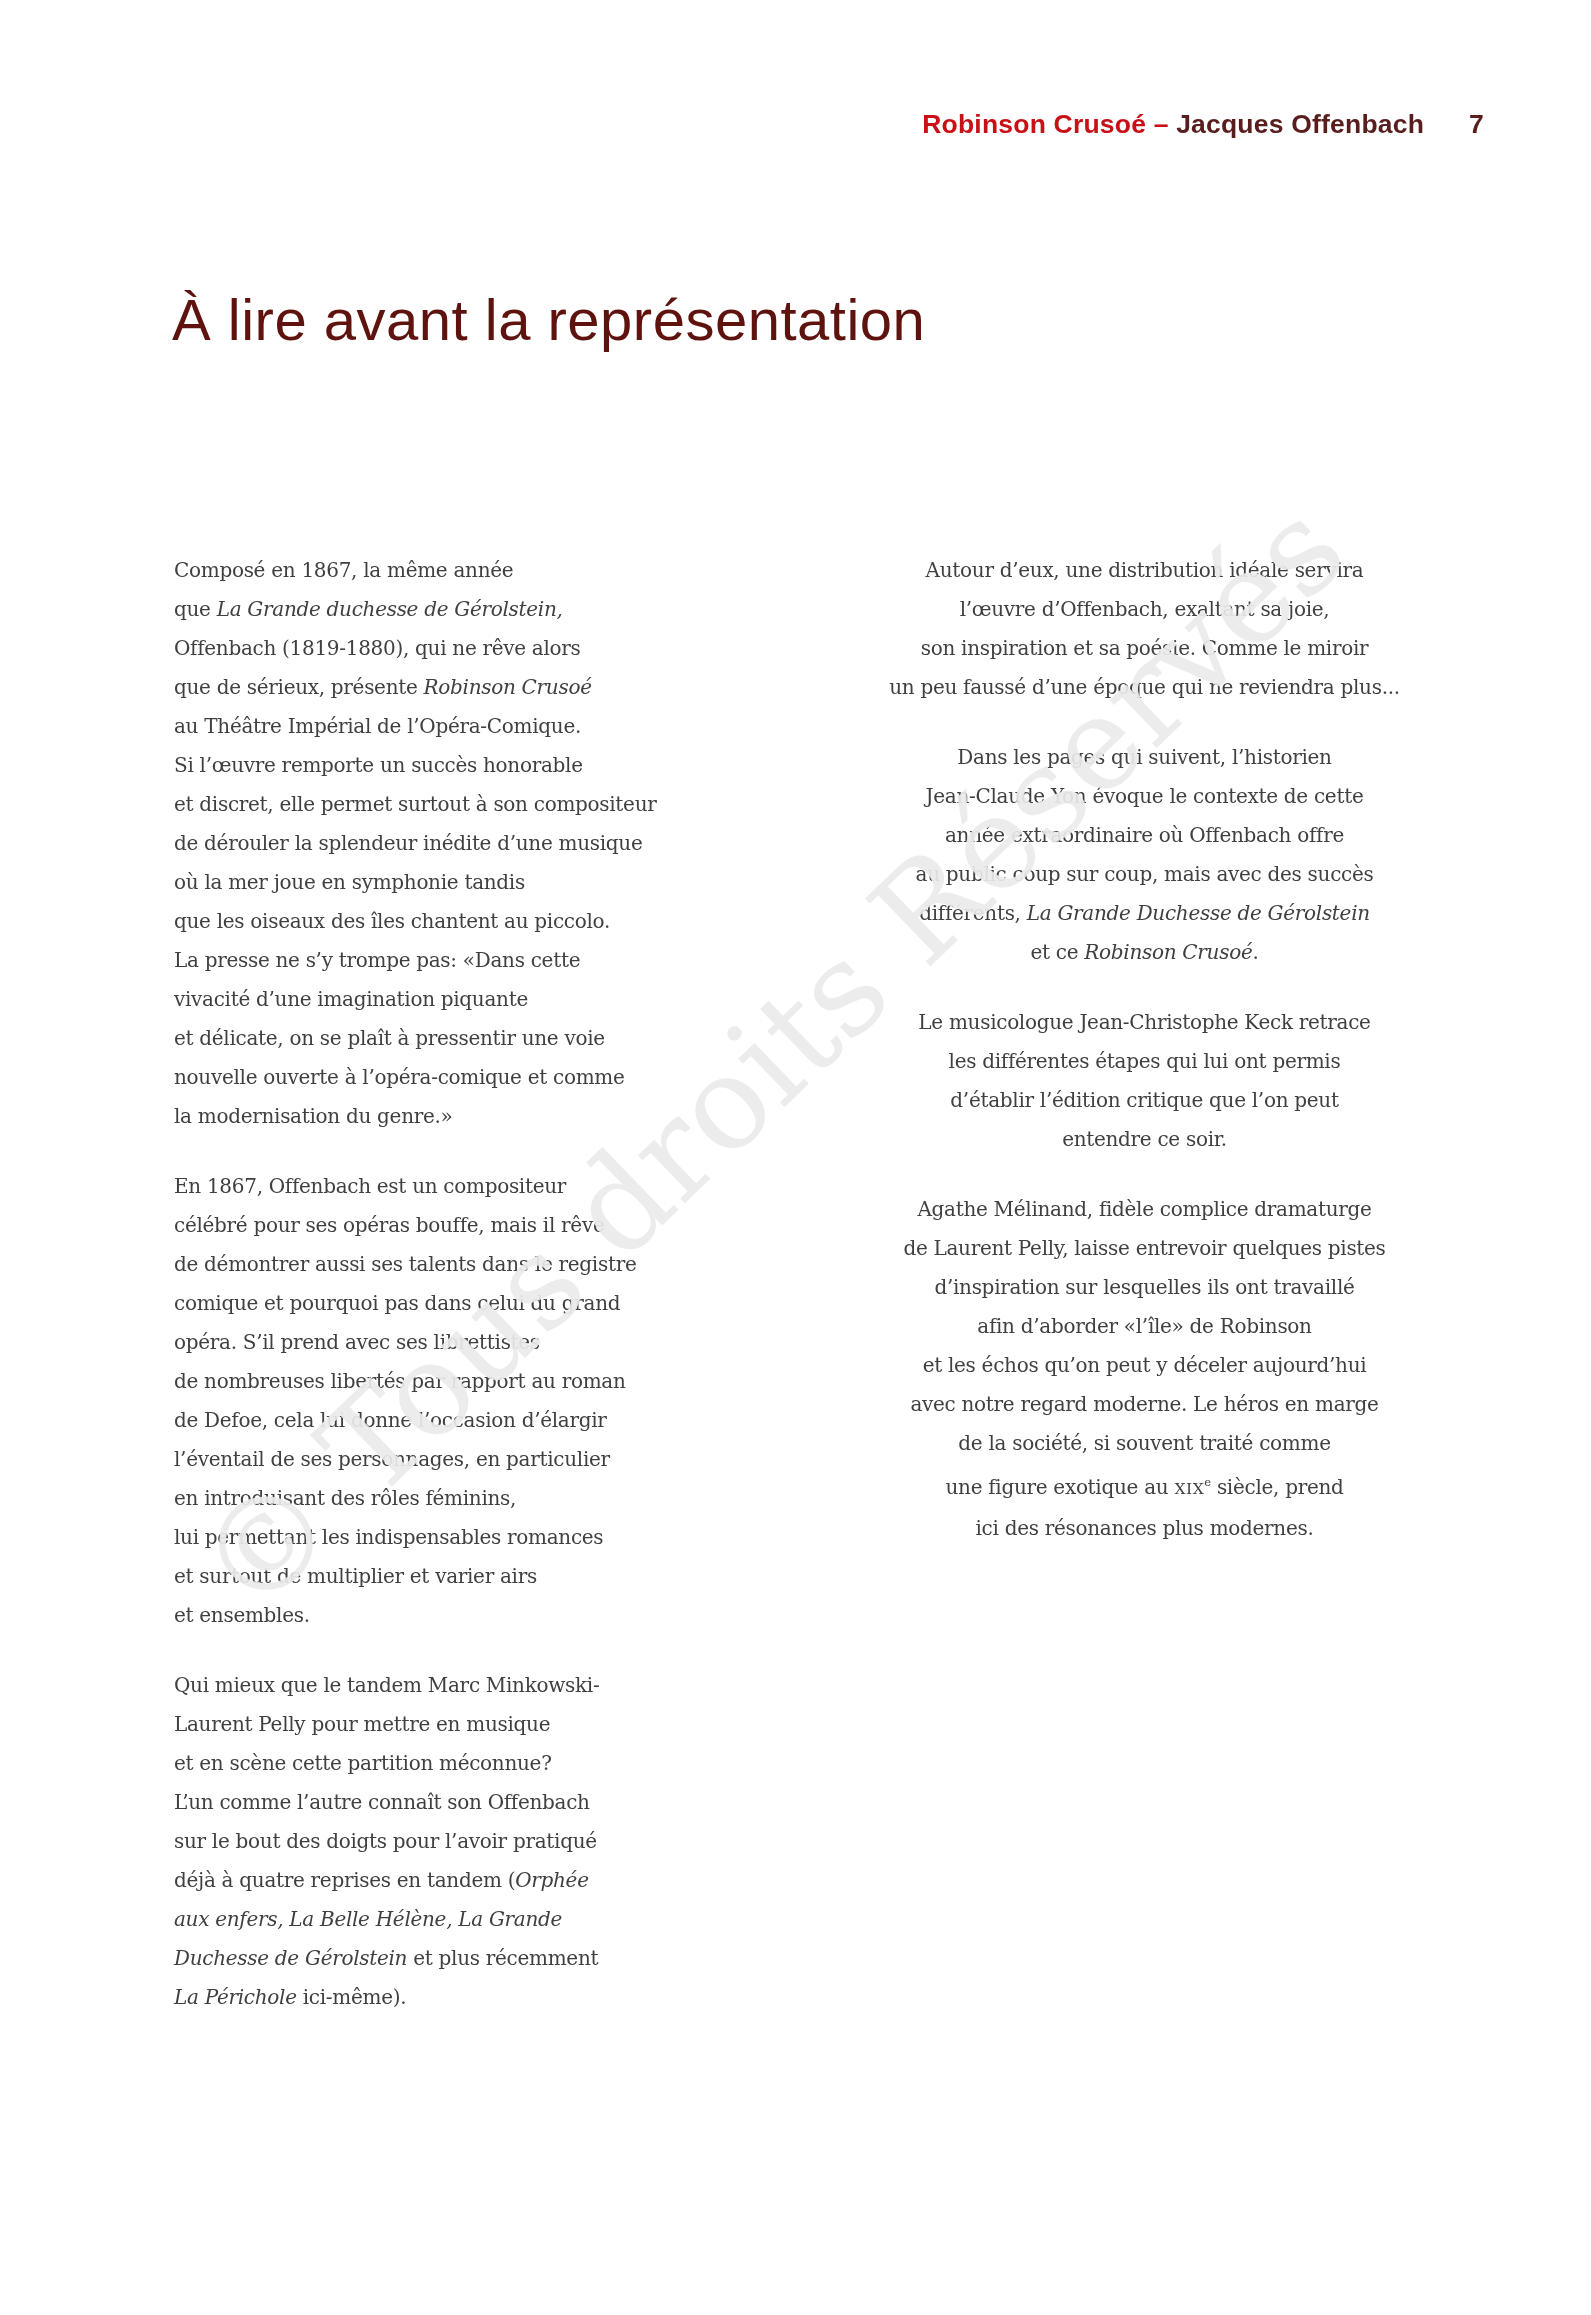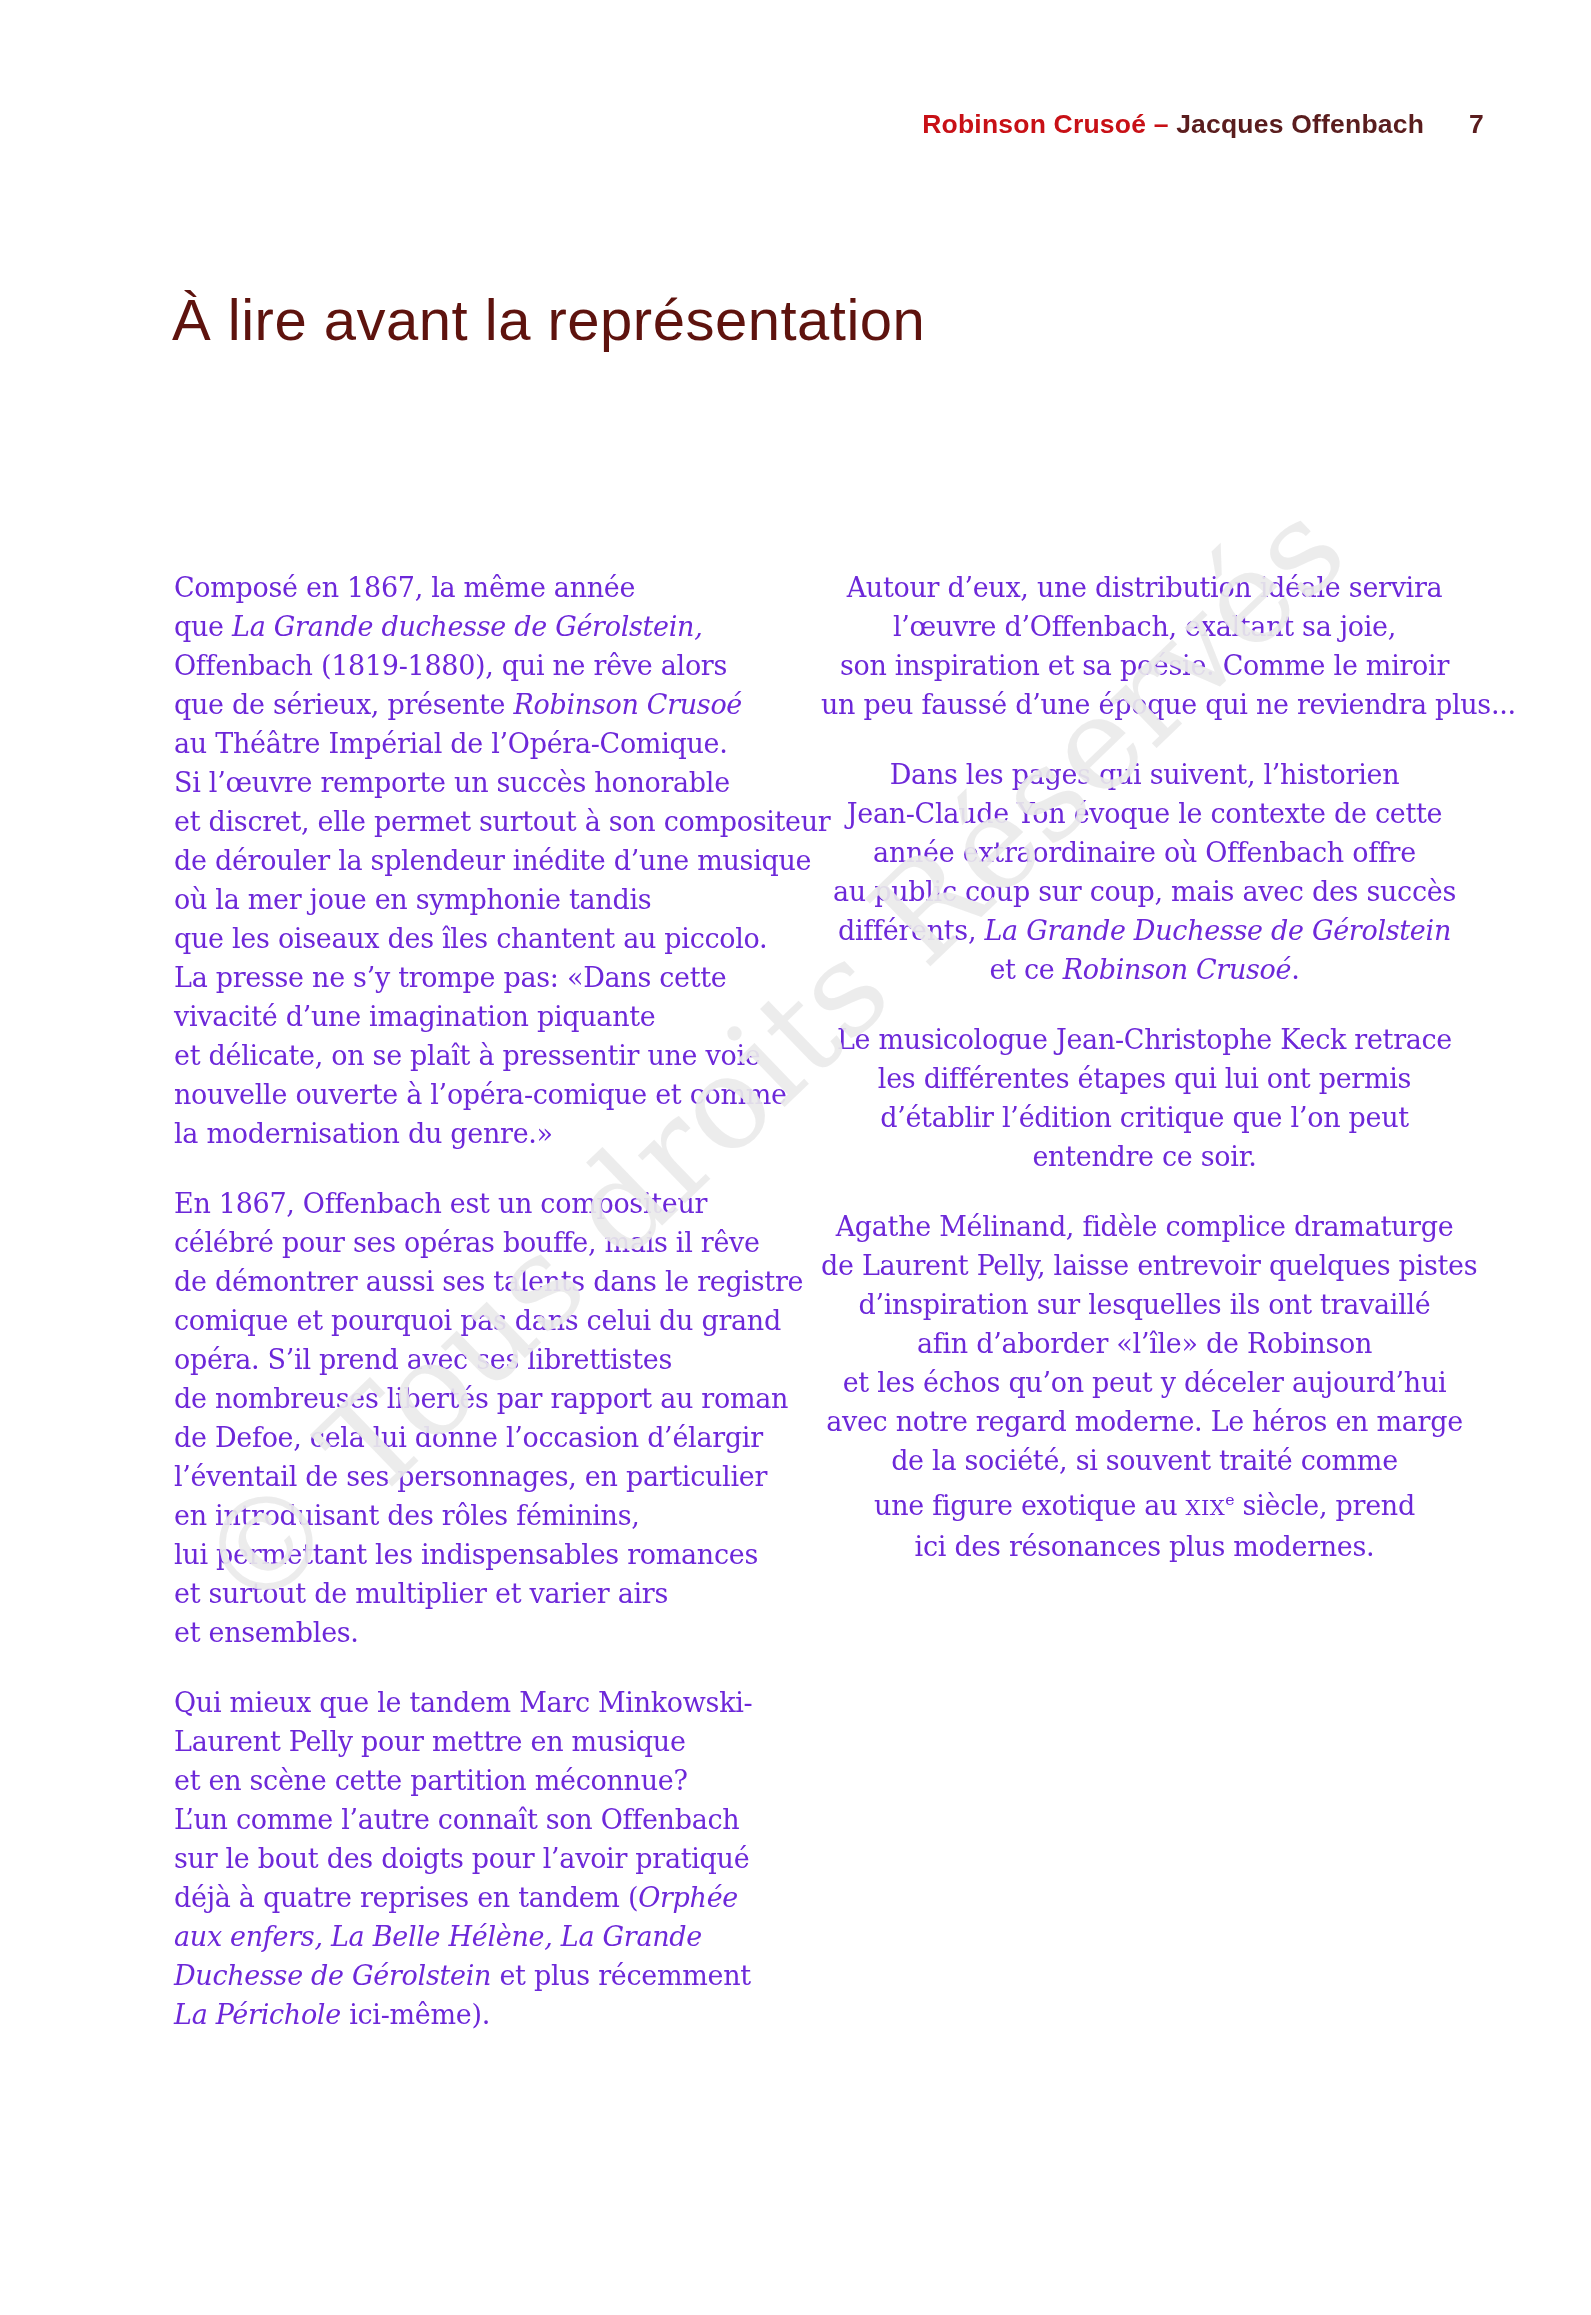--- a/index.html
+++ b/index.html
@@ -36,25 +36,25 @@
     font-size:58px;
     line-height:63px;
     font-weight:400;
     color:#5e130e;
     letter-spacing:0.5px;
     white-space:nowrap;
   }
   
   .column{
     position:absolute;
-    top:568px;
+    top:551px;
     width:647px;
-    color:#6d28d9;
+    color:#404040;
     font-family:"DejaVu Serif","Liberation Serif",serif;
-    font-size:27px;
+    font-size:20px;
     line-height:39px;
     letter-spacing:-0.3px;
   }
   .col-left{left:174px;}
   .col-right{left:821px;text-align:center;}
   .para + .para{margin-top:31px;}
   .line{white-space:nowrap;}
   .run-n{font-style:normal;}
   .run-i{font-style:italic;}
   .run-sc{font-size:0.78em;letter-spacing:0.5px;}

